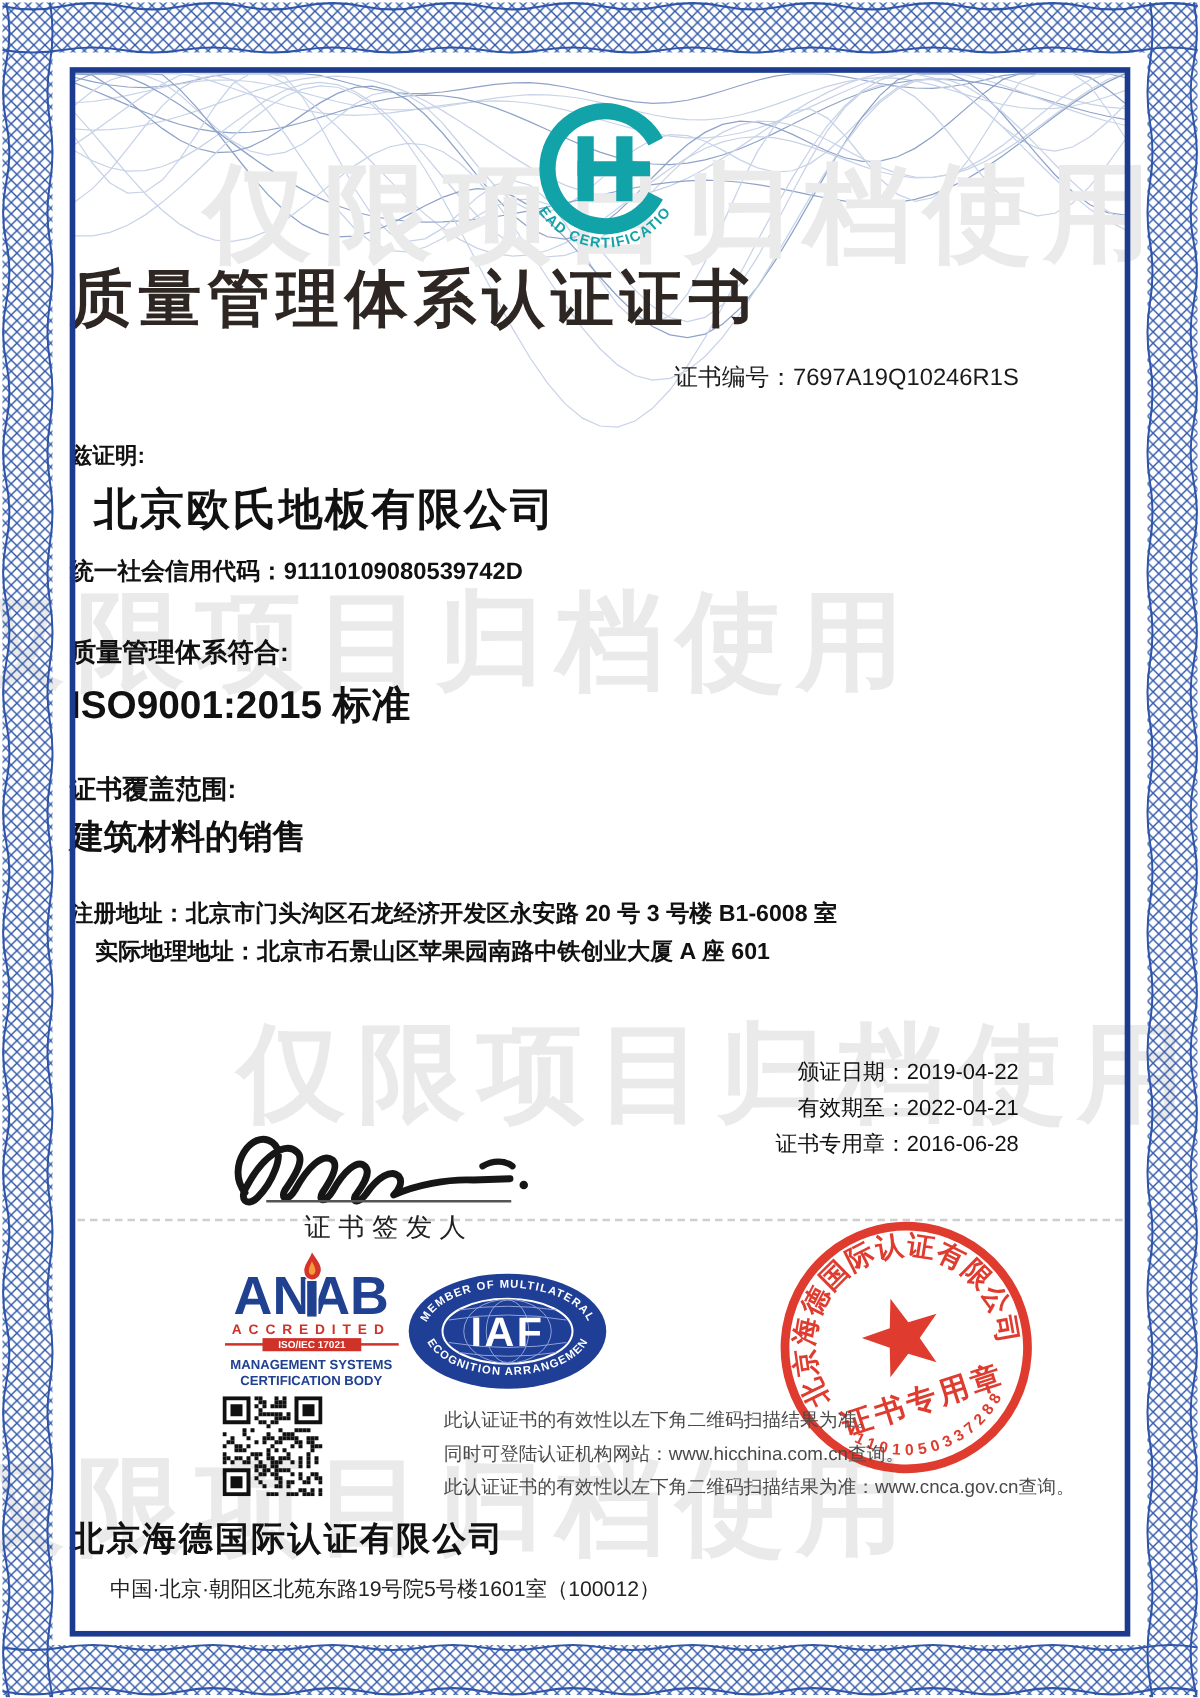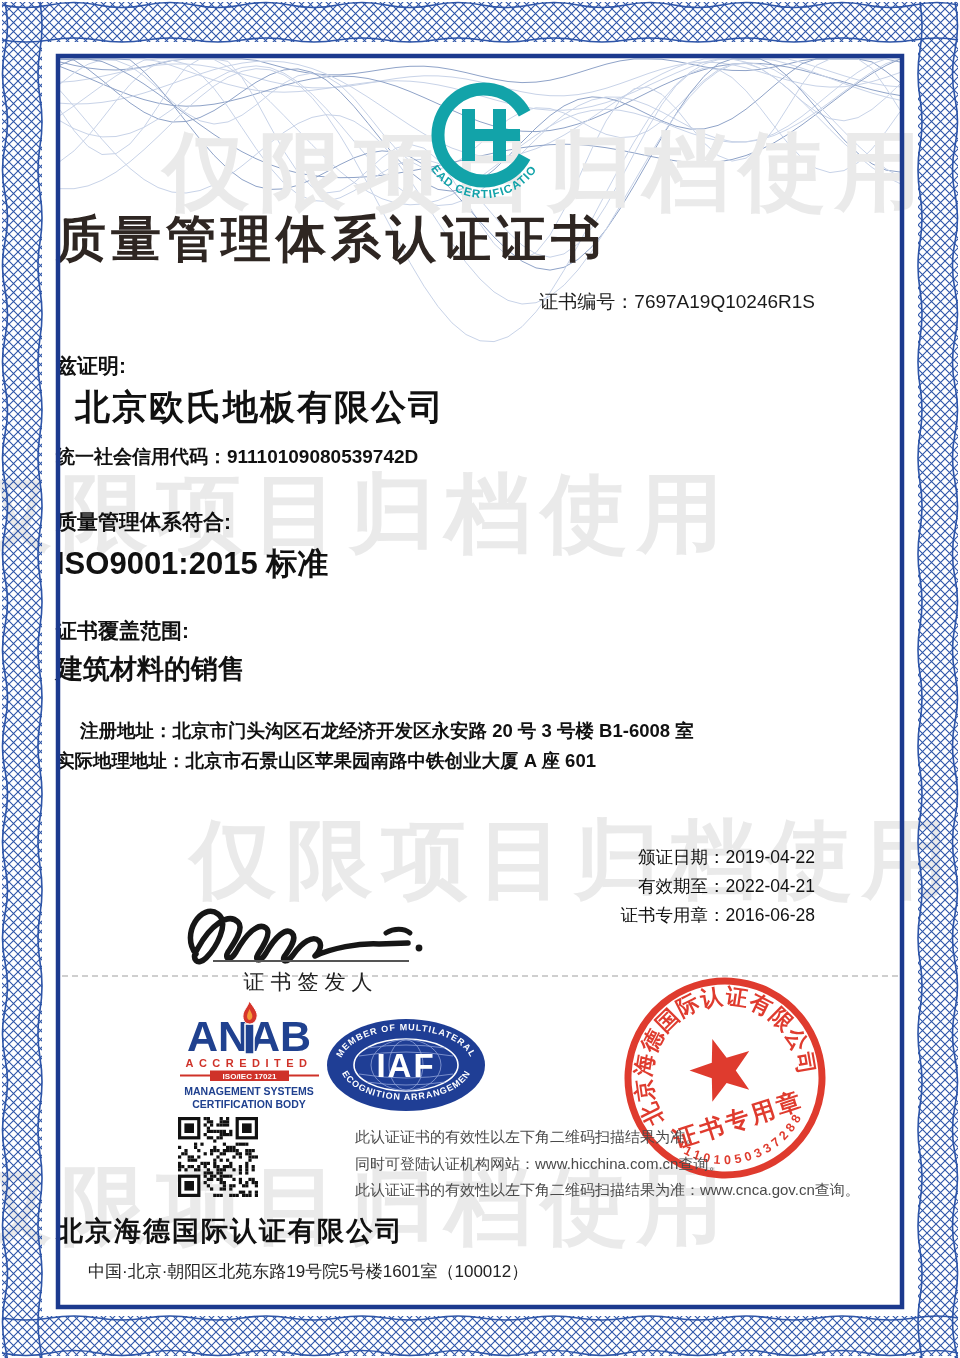--- a/index.html
+++ b/index.html
@@ -10,29 +10,29 @@
   
   #mesh-layer{z-index:0;}
   .watermark{z-index:1;position:absolute;font-weight:900;font-size:86px;letter-spacing:10px;
              color:#eaeaea;white-space:nowrap;line-height:1;pointer-events:none;}
   .content{position:absolute;inset:0;z-index:2;}
   #border-layer{z-index:3;pointer-events:none;}
   
   .center{left:56px;width:840px;text-align:left;}
   .title{top:206px;font-size:50px;font-weight:900;letter-spacing:5px;color:#2e2622;}
   .certno{top:289px;right:145px;font-size:19px;color:#1a1a1a;}
-  .certify{top:352px;font-size:21px;font-weight:bold;}
+  .certify{top:352px;font-size:18px;font-weight:bold;}
   .company{top:384px;font-size:35px;font-weight:bold;letter-spacing:2px;padding-left:19px;}
   .creditcode{top:444px;font-size:19px;font-weight:600;}
   .syslabel{top:508px;font-size:21px;font-weight:bold;}
   .standard{top:543px;font-size:31px;font-weight:bold;}
   .scopelabel{top:617px;font-size:21px;font-weight:bold;}
   .scope{top:651px;font-size:27px;font-weight:bold;}
-  .addr1{top:718px;font-size:18.5px;font-weight:600;padding-left:24px;}
-  .addr2{top:748px;font-size:18.5px;font-weight:600;}
+  .addr1{top:718px;font-size:18.5px;font-weight:600;}
+  .addr2{top:748px;font-size:18.5px;font-weight:600;padding-left:20px;}
   .dates{top:819px;right:145px;text-align:right;font-size:17.5px;font-weight:normal;line-height:29px;margin-top:24px;}
   .dashline{top:975px;left:62px;width:836px;border-top:2px dashed #cfcfcf;height:0;}
   .sigline{top:960px;left:213px;width:196px;height:2px;background:#555;}
   .signer{top:968px;left:213px;width:196px;text-align:center;font-size:21px;letter-spacing:6px;color:#222;}
   .notes{top:1124px;left:355px;font-size:15px;color:#4a4a4a;line-height:26.5px;}
   .issuer{top:1213px;font-size:27px;font-weight:bold;letter-spacing:2px;}
   .issueraddr{top:1260px;font-size:17px;color:#222;padding-left:32px;}
 </style>
 </head>
 <body>

